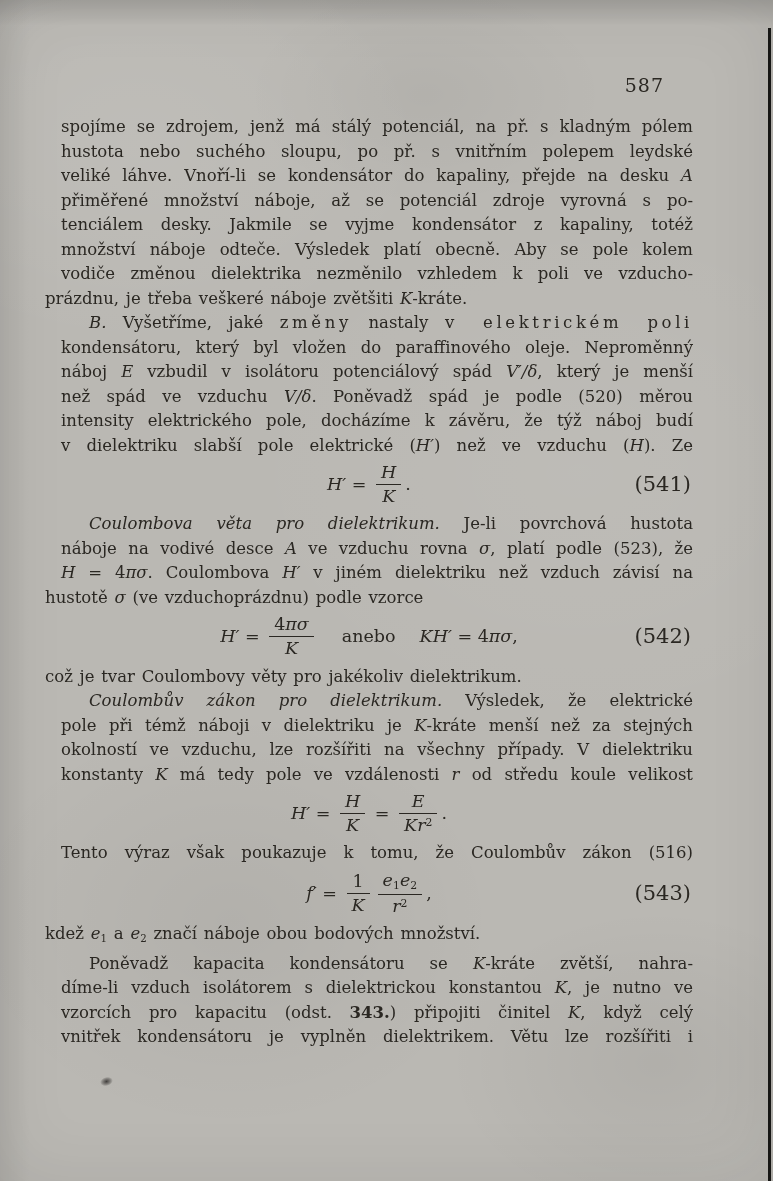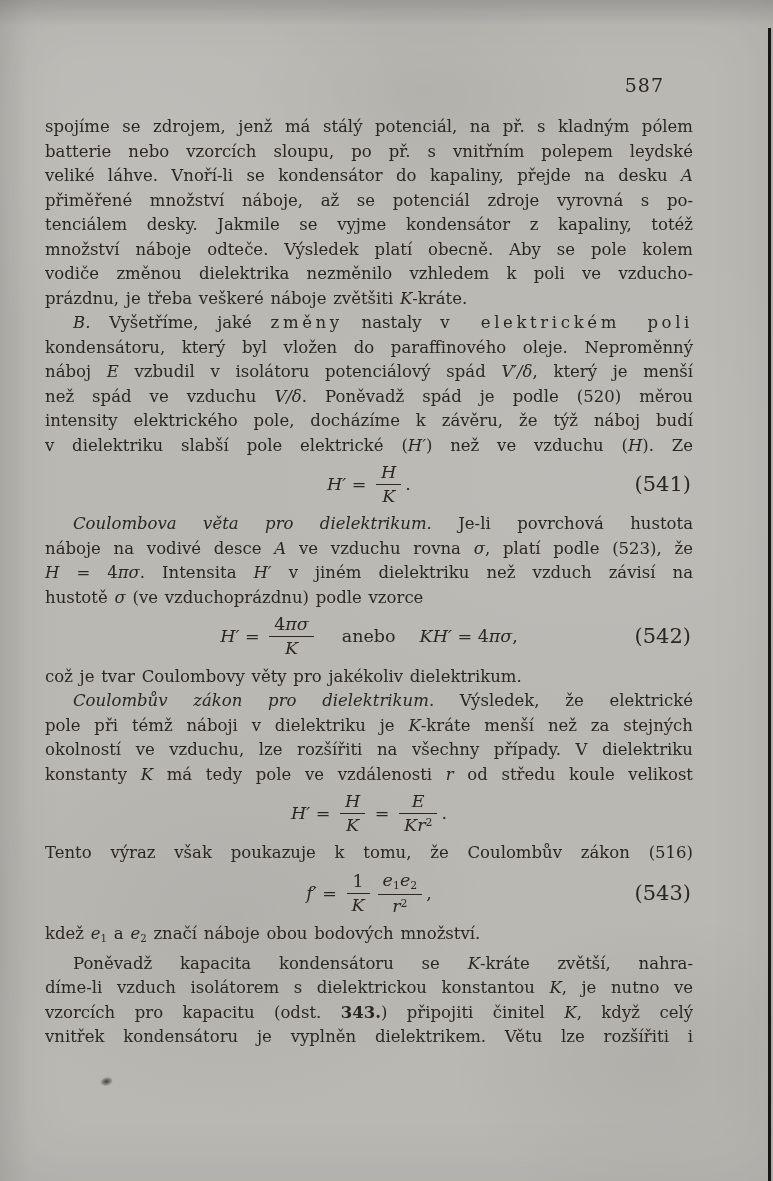--- a/index.html
+++ b/index.html
@@ -25,21 +25,21 @@
   #page-number{
     position:absolute;top:74px;right:109px;
     font-size:19px;letter-spacing:1px;text-align:right;
   }
   #text-column{
     position:absolute;left:45px;top:115px;width:648px;
     font-size:16.5px;line-height:24.5px;
     text-rendering:optimizeLegibility;
   }
   .ln{word-spacing:1.5px;}
-  .ln.j{text-align:justify;text-align-last:justify;}
+  .ln.j{text-align:justify;text-align-last:justify;margin-left:16px;}
   .ln.ind{text-indent:28px;}
   .it{font-style:italic;}
   .bd{font-weight:bold;}
   .spx{letter-spacing:0.22em;word-spacing:0.4em;}
   .sb{font-size:0.62em;vertical-align:-0.28em;}
   .sp2{font-size:0.62em;vertical-align:0.45em;}
   .wsep{margin:0 24px;text-align:right;}
   .eq{
     position:relative;text-align:center;margin:4px 0;
     font-size:17.5px;line-height:1.1;
@@ -65,41 +65,41 @@
   }
 </style>
 </head>
 <body>
 
 <div id="scan-page">
   <div id="page-number">587</div>
   <main id="text-column">
       <div class="para">
         <div class="ln j"><span>spojíme se zdrojem, jenž má stálý potenciál, na př. s kladným pólem</span></div>
-        <div class="ln j"><span>batterie nebo vzorcích sloupu, po př. s vnitřním polepem leydské</span></div>
+        <div class="ln j"><span>hustota nebo suchého sloupu, po př. s vnitřním polepem leydské</span></div>
         <div class="ln j"><span>veliké láhve. Vnoří-li se kondensátor do kapaliny, přejde na desku </span><span class="it">A</span></div>
         <div class="ln j"><span>přiměřené množství náboje, až se potenciál zdroje vyrovná s po-</span></div>
         <div class="ln j"><span>tenciálem desky. Jakmile se vyjme kondensátor z kapaliny, totéž</span></div>
         <div class="ln j"><span>množství náboje odteče. Výsledek platí obecně. Aby se pole kolem</span></div>
         <div class="ln j"><span>vodiče změnou dielektrika nezměnilo vzhledem k poli ve vzducho-</span></div>
         <div class="ln"><span>prázdnu, je třeba veškeré náboje zvětšiti </span><span class="it">K</span><span>-kráte.</span></div>
       </div>
       <div class="para">
         <div class="ln j ind"><span class="it">B.</span><span> Vyšetříme, jaké </span><span class="spx">změny</span><span> nastaly </span><span class="spx">v elektrickém poli</span></div>
         <div class="ln j"><span>kondensátoru, který byl vložen do paraffinového oleje. Neproměnný</span></div>
         <div class="ln j"><span>náboj </span><span class="it">E</span><span> vzbudil v isolátoru potenciálový spád </span><span class="it">V′/δ</span><span>, který je menší</span></div>
         <div class="ln j"><span>než spád ve vzduchu </span><span class="it">V/δ</span><span>. Poněvadž spád je podle (520) měrou</span></div>
         <div class="ln j"><span>intensity elektrického pole, docházíme k závěru, že týž náboj budí</span></div>
         <div class="ln j"><span>v dielektriku slabší pole elektrické (</span><span class="it">H′</span><span>) než ve vzduchu (</span><span class="it">H</span><span>). Ze</span></div>
       </div>
       <div class="eq"><span class="eq-body"><span class="it">H′</span><span> = </span><span class="frac"><span class="num"><span class="it">H</span></span><span class="den"><span class="it">K</span></span></span><span>.</span></span><span class="eq-num">(541)</span></div>
       <div class="para">
         <div class="ln j ind"><span class="it">Coulombova věta pro dielektrikum.</span><span> Je-li povrchová hustota</span></div>
         <div class="ln j"><span>náboje na vodivé desce </span><span class="it">A</span><span> ve vzduchu rovna </span><span class="it">σ</span><span>, platí podle (523), že</span></div>
-        <div class="ln j"><span class="it">H</span><span> = 4</span><span class="it">πσ</span><span>. Intensita </span><span class="it">H′</span><span> v jiném dielektriku než vzduch závisí na</span></div>
+        <div class="ln j"><span class="it">H</span><span> = 4</span><span class="it">πσ</span><span>. Coulombova </span><span class="it">H′</span><span> v jiném dielektriku než vzduch závisí na</span></div>
         <div class="ln"><span>hustotě </span><span class="it">σ</span><span> (ve vzduchoprázdnu) podle vzorce</span></div>
       </div>
       <div class="eq"><span class="eq-body"><span class="it">H′</span><span> = </span><span class="frac"><span class="num"><span>4</span><span class="it">πσ</span></span><span class="den"><span class="it">K</span></span></span><span class="wsep">anebo</span><span class="it">KH′</span><span> = 4</span><span class="it">πσ</span><span>,</span></span><span class="eq-num">(542)</span></div>
       <div class="para">
         <div class="ln"><span>což je tvar Coulombovy věty pro jakékoliv dielektrikum.</span></div>
       </div>
       <div class="para">
         <div class="ln j ind"><span class="it">Coulombův zákon pro dielektrikum.</span><span> Výsledek, že elektrické</span></div>
         <div class="ln j"><span>pole při témž náboji v dielektriku je </span><span class="it">K</span><span>-kráte menší než za stejných</span></div>
         <div class="ln j"><span>okolností ve vzduchu, lze rozšířiti na všechny případy. V dielektriku</span></div>

